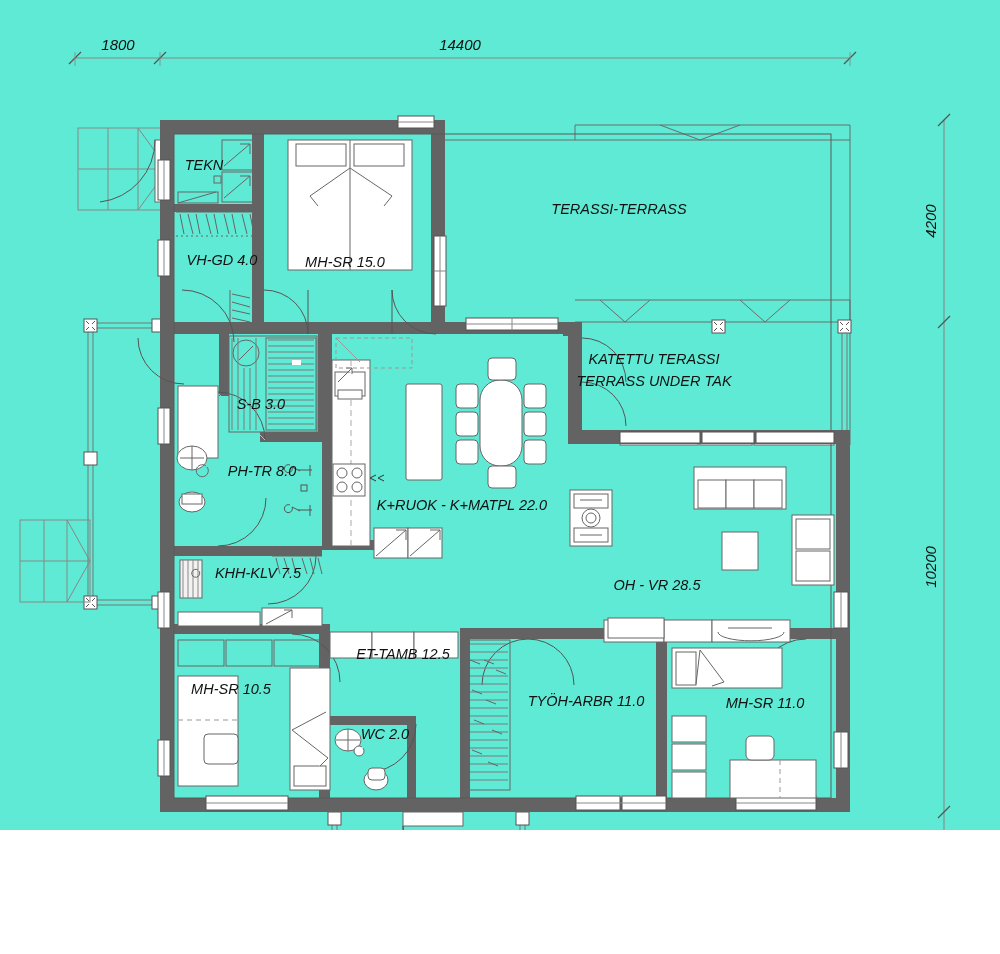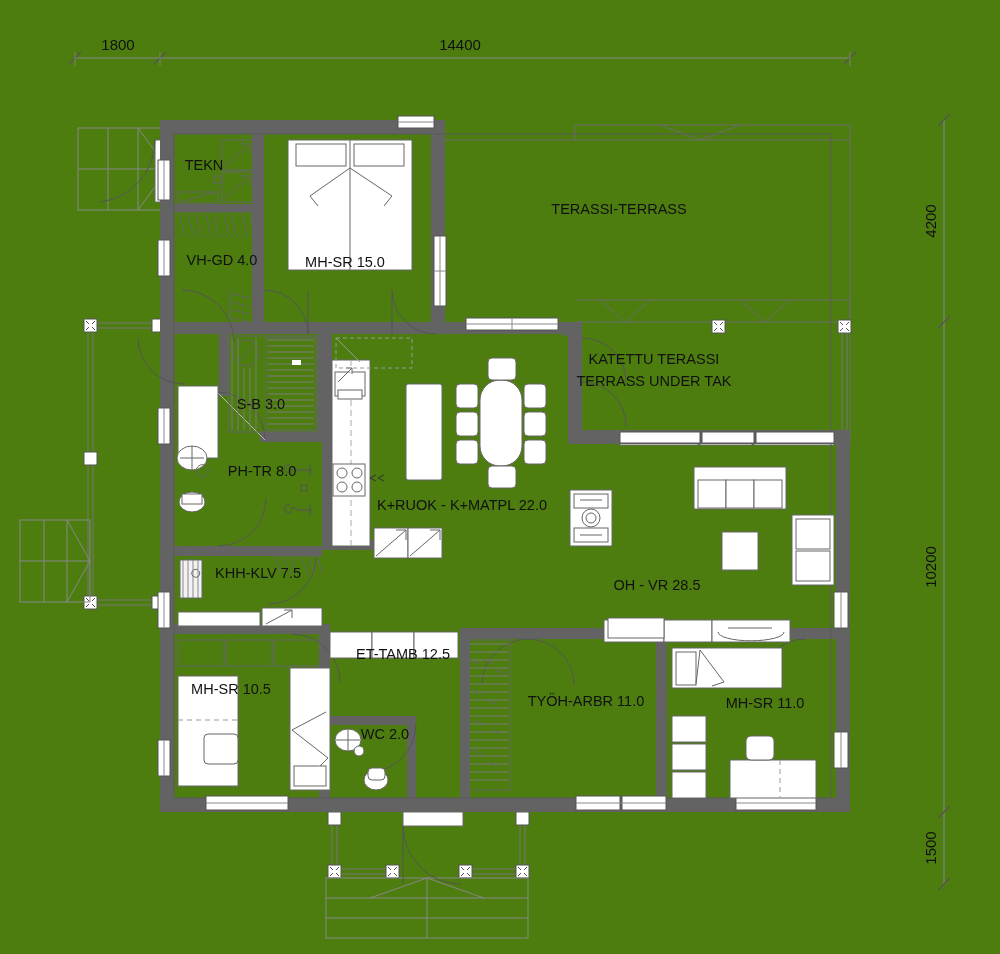--- a/index.html
+++ b/index.html
@@ -1,17 +1,17 @@
 <!DOCTYPE html>
 <html><head>
 <meta charset="utf-8">
 <style>
   html,body{margin:0;padding:0;background:#ffffff;}
   body{font-family:"Liberation Sans",sans-serif;}
-  #plan{position:relative;width:1000px;height:954px;background:#4d7c0f;overflow:hidden;}
+  #plan{position:relative;width:1000px;height:830px;background:#5eead4;overflow:hidden;font-style:italic;}
   svg{display:block;}
   .rlabel{font-family:"Liberation Sans",sans-serif;font-size:14.5px;fill:#111;}
   .dimtxt{font-family:"Liberation Sans",sans-serif;font-size:15px;fill:#111;}
 </style>
 </head>
 <body>
 
 <div id="plan">
 <svg width="1000" height="954" viewBox="0 0 1000 954">
 

